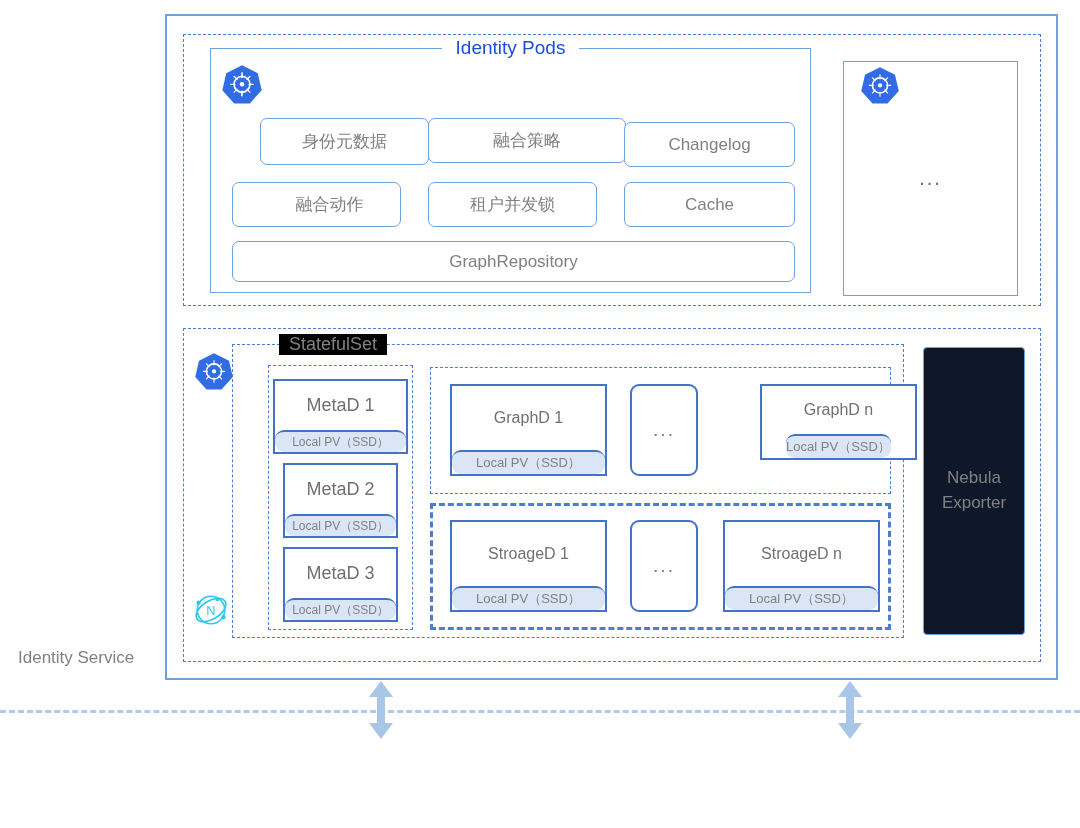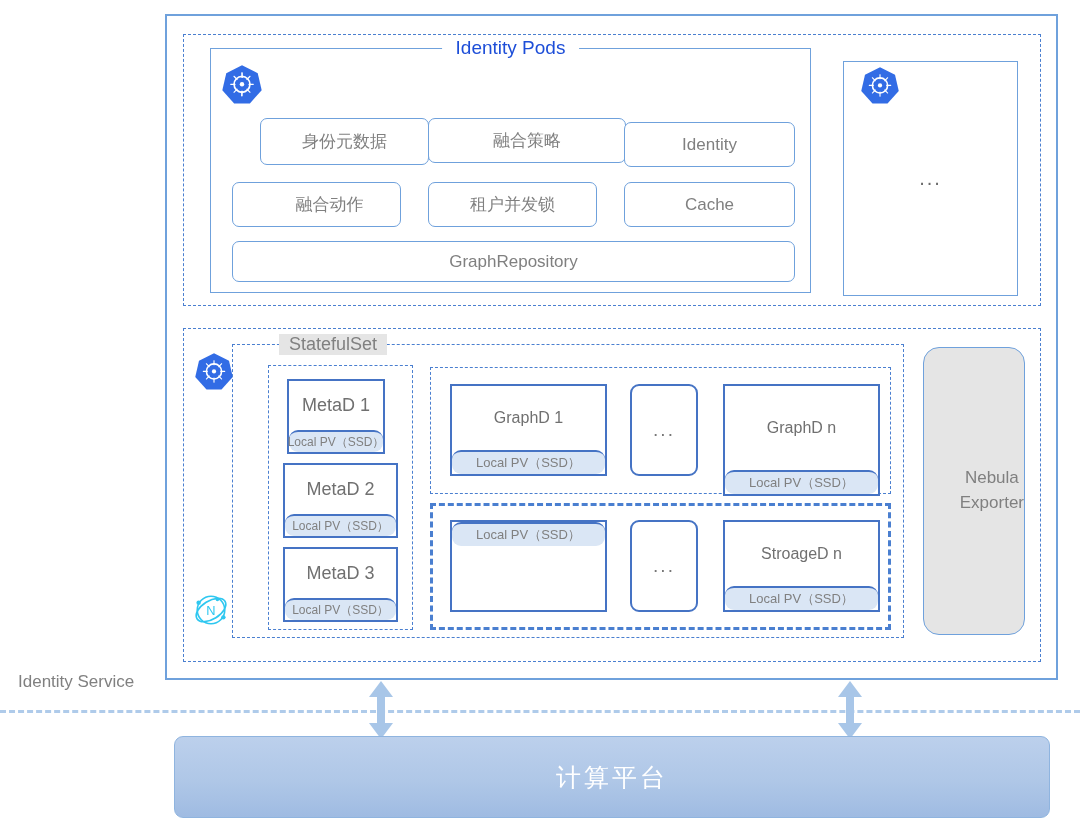--- a/index.html
+++ b/index.html
@@ -14,21 +14,21 @@
 
   
   .svc-frame {
     position: absolute; left: 165px; top: 14px;
     width: 893px; height: 666px;
     border: 2px solid #6FA1DC;
     background: #fff;
   }
   .svc-label {
     position: absolute; left: 18px; top: 648px;
-    font-size: 17px; color: #808080; white-space: nowrap; margin-top: 24px;
+    font-size: 17px; color: #808080; white-space: nowrap;
   }
 
   
   .dash-group {
     position: absolute;
     border: 1.6px dashed #4A7FD0;
     background: transparent;
   }
   #pods-group   { left: 183px; top: 34px;  width: 858px; height: 272px; }
   #stset-group  { left: 183px; top: 328px; width: 858px; height: 334px; }
@@ -74,21 +74,21 @@
   .nebula-logo { position: absolute; left: 189px; top: 588px; width: 44px; height: 44px; }
 
   
   #stset-box {
     position: absolute; left: 232px; top: 344px;
     width: 672px; height: 294px;
     border: 1.6px dashed #4A7FD0;
   }
   #stset-box > .legend {
     position: absolute; top: -11px; left: 46px;
-    background: #e5e5e5; padding: 0 10px;
+    background: #000000; padding: 0 10px;
     font-size: 18px; color: #808080; white-space: nowrap;
   }
 
   
   .rack { position: absolute; border: 1.6px dashed #4A7FD0; }
   .rack.thick { border-width: 3.4px; }
   #metad-rack   { left: 268px; top: 365px; width: 145px; height: 265px; }
   #graphd-rack  { left: 430px; top: 367px; width: 461px; height: 127px; }
   #storaged-rack{ left: 430px; top: 503px; width: 461px; height: 127px; }
 
@@ -120,23 +120,23 @@
     border: 2.2px solid #4573C4;
     border-radius: 9px;
     background: #fff;
     font-size: 19px; color: #777; letter-spacing: 2px;
   }
 
   
   #nebula-exporter {
     position: absolute; left: 923px; top: 347px;
     width: 102px; height: 288px;
-    border: 1.6px solid #6FA1DC; border-radius: 16px;
-    background: #e5e5e5;
-    display: flex; align-items: center; justify-content: flex-end;
+    border: 1.6px solid #6FA1DC; border-radius: 4px;
+    background: #0f172a;
+    display: flex; align-items: center; justify-content: center;
     font-size: 17px; color: #808080; line-height: 1.45; text-align: center;
   }
 
   
   #separator {
     position: absolute; left: 0; top: 710px; width: 1080px; height: 0;
     border-top: 3px dashed #AFCBEA;
   }
 
   
@@ -188,21 +188,21 @@
     </svg>
   </div>
 
   <div class="pill center" style="left:248px; top:118px; width:169px; height:47px;margin-left:12px;">
     <span>身份元数据</span>
   </div>
   <div class="pill center" style="left:428px; top:118px; width:198px; height:45px;">
     <span>融合策略</span>
   </div>
   <div class="pill center" style="left:624px; top:122px; width:171px; height:45px;">
-    <span>Identity</span>
+    <span>Changelog</span>
   </div>
 
   <div class="pill center" style="left:232px; top:182px; width:169px; height:45px;padding-left:26px;">
     <span>融合动作</span>
   </div>
   <div class="pill center" style="left:428px; top:182px; width:169px; height:45px;">
     <span>租户并发锁</span>
   </div>
   <div class="pill center" style="left:232px; top:241px; width:563px; height:41px;">
     <span>GraphRepository</span>
@@ -263,21 +263,21 @@
       <text x="24" y="29.5" text-anchor="middle" font-size="14" font-family="Liberation Sans, sans-serif" fill="#2EC7F0">N</text>
     </svg>
   </div>
 
   <div id="stset-box">
     <span class="legend">StatefulSet</span>
   </div>
 
   <div class="rack" id="metad-rack"></div>
 
-  <div class="node small" style="left:287px; top:379px; width:98px; height:75px;">
+  <div class="node small" style="left:273px; top:379px; width:135px; height:75px;">
     <div class="node-title">MetaD 1</div>
     <div class="node-pv">Local PV（SSD）</div>
   </div>
   <div class="node small" style="left:283px; top:463px; width:115px; height:75px;">
     <div class="node-title">MetaD 2</div>
     <div class="node-pv">Local PV（SSD）</div>
   </div>
   <div class="node small" style="left:283px; top:547px; width:115px; height:75px;">
     <div class="node-title">MetaD 3</div>
     <div class="node-pv">Local PV（SSD）</div>
@@ -285,28 +285,29 @@
 
   <div class="rack" id="graphd-rack"></div>
 
   <div class="node" style="left:450px; top:384px; width:157px; height:92px;">
     <div class="node-title">GraphD 1</div>
     <div class="node-pv">Local PV（SSD）</div>
   </div>
   <div class="dots-card center" style="left:630px; top:384px; width:68px; height:92px;">
     <span>...</span>
   </div>
-  <div class="node" style="left:723px; top:384px; width:157px; height:112px;">
+  <div class="node" style="left:760px; top:384px; width:157px; height:76px;align-items:center;">
     <div class="node-title">GraphD n</div>
     <div class="node-pv">Local PV（SSD）</div>
   </div>
 
   <div class="rack thick" id="storaged-rack"></div>
 
   <div class="node" style="left:450px; top:520px; width:157px; height:92px;">
+    <div class="node-title">StroageD 1</div>
     <div class="node-pv">Local PV（SSD）</div>
   </div>
   <div class="dots-card center" style="left:630px; top:520px; width:68px; height:92px;">
     <span>...</span>
   </div>
   <div class="node" style="left:723px; top:520px; width:157px; height:92px;">
     <div class="node-title">StroageD n</div>
     <div class="node-pv">Local PV（SSD）</div>
   </div>
 
@@ -323,17 +324,14 @@
     <svg viewBox="0 0 30 58" width="30" height="58" aria-hidden="true">
       <polygon points="15,0 27,16 19,16 19,42 27,42 15,58 3,42 11,42 11,16 3,16" fill="#A8C6E8"></polygon>
     </svg>
   </div>
   <div class="dbl-arrow" style="left:835px; top:681px;">
     <svg viewBox="0 0 30 58" width="30" height="58" aria-hidden="true">
       <polygon points="15,0 27,16 19,16 19,42 27,42 15,58 3,42 11,42 11,16 3,16" fill="#A8C6E8"></polygon>
     </svg>
   </div>
 
-  <div id="compute-platform">
-    <span>计算平台</span>
-  </div>
 
 </div>
 
 </body></html>

